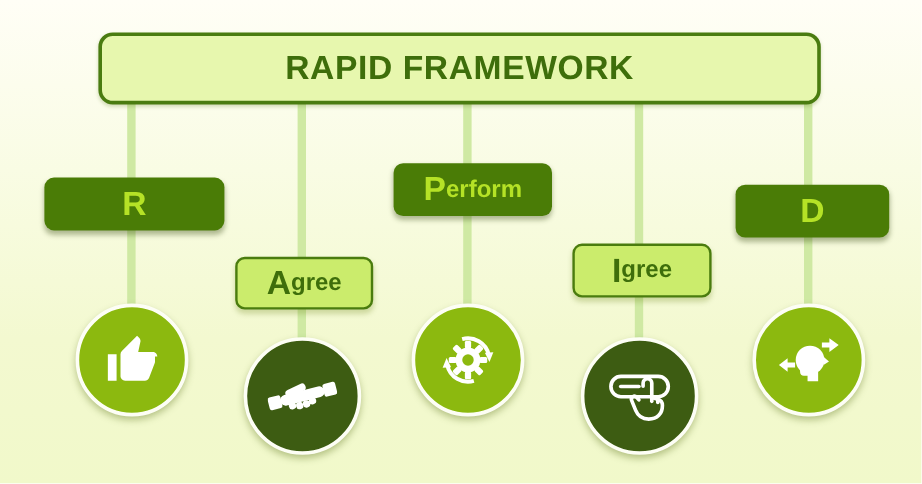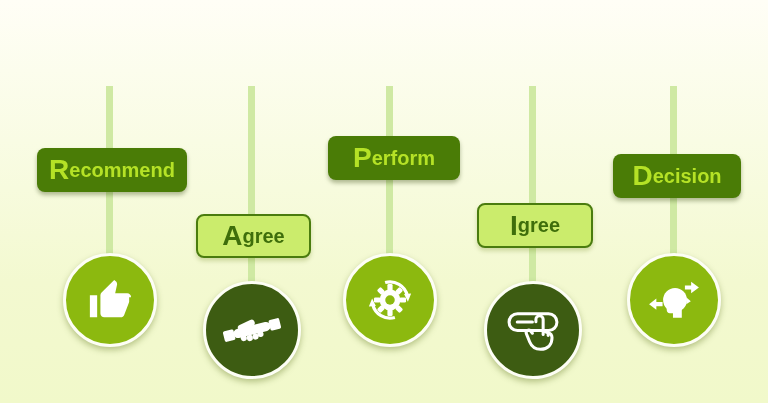--- a/index.html
+++ b/index.html
@@ -58,40 +58,41 @@
 <body>
 
 <div id="stage">
 
   <div class="line line0"></div>
   <div class="line line1"></div>
   <div class="line line2"></div>
   <div class="line line3"></div>
   <div class="line line4"></div>
 
+  <div class="header">
+    <span class="title">RAPID FRAMEWORK</span>
+  </div>
 
   <div class="box box-dark box0">
     <span class="cap">R</span>
-      <span>ecommend</span>
   </div>
   <div class="box box-light box1">
     <span class="cap">A</span>
       <span>gree</span>
   </div>
   <div class="box box-dark box2">
     <span class="cap">P</span>
       <span>erform</span>
   </div>
   <div class="box box-light box3">
     <span class="cap">I</span>
       <span>gree</span>
   </div>
   <div class="box box-dark box4">
     <span class="cap">D</span>
-      <span>ecision</span>
   </div>
 
   <div class="circle circle-light c0">
     <svg class="ic" viewBox="0 0 24 24" width="46" height="46">
       <path fill="#fff" d="M1.5 9.5h3.8V21H1.5zM23 10.5c0-1.1-.9-2-2-2h-6.3l1-4.6v-.3c0-.4-.2-.8-.4-1.1l-1.1-1L7.6 8.1c-.4.4-.6.9-.6 1.4V19c0 1.1.9 2 2 2h8.6c.8 0 1.5-.5 1.8-1.2l2.5-6.5c.1-.2.1-.5.1-.7v-2.1z"></path>
     </svg>
   </div>
 
   <div class="circle circle-dark c1">
     <svg class="ic" viewBox="0 0 64 42" width="58" height="38">

